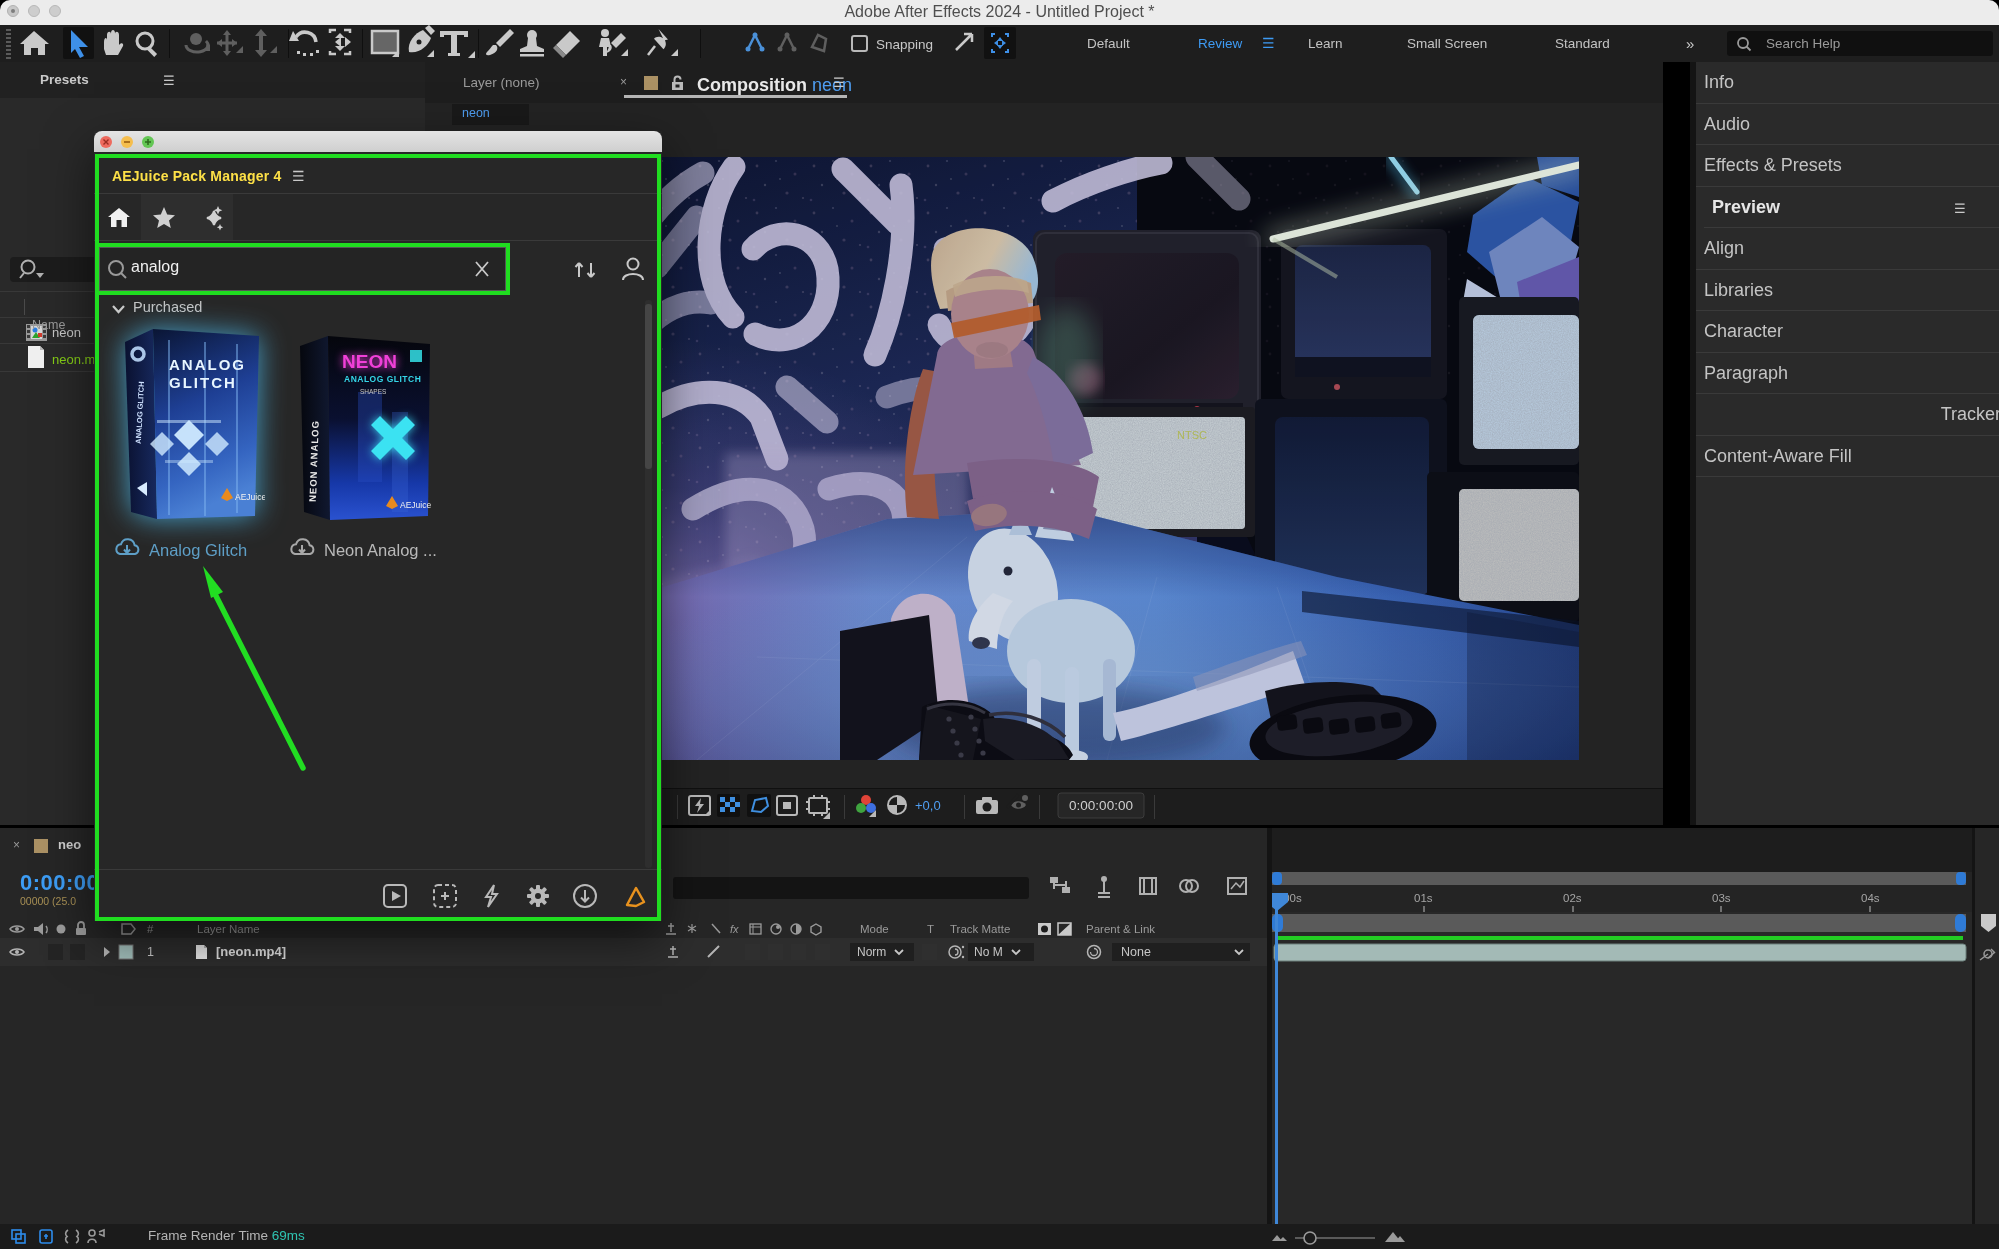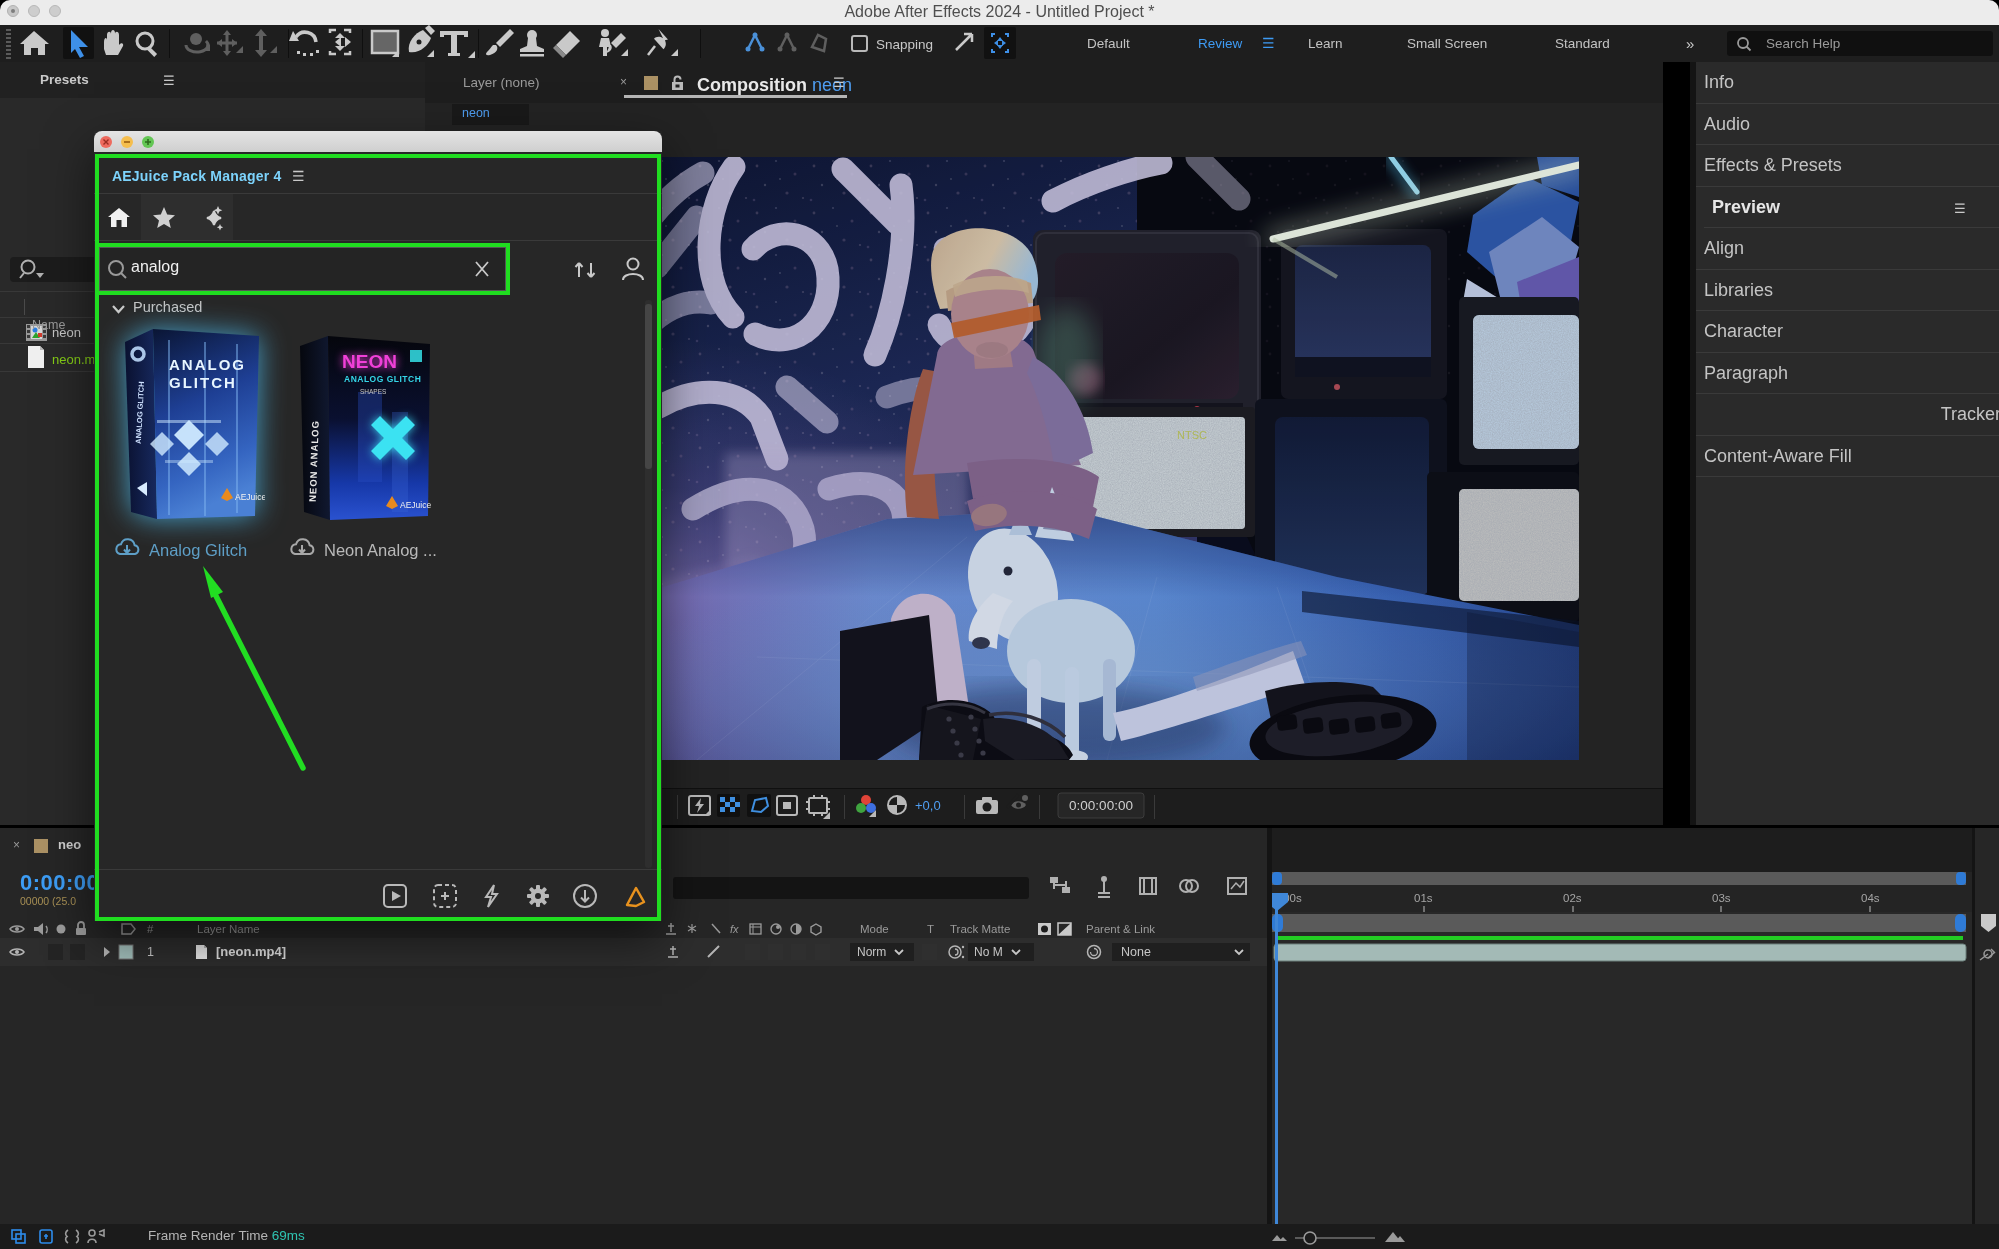--- a/index.html
+++ b/index.html
@@ -733,21 +733,21 @@
       <div class="tl abs" style="left:27px; top:4.5px; background:#f5be4e;"></div>
       <div class="tl abs" style="left:48px; top:4.5px; background:#63c654;"></div>
       <svg class="abs" style="left:6px; top:4.5px;" width="60" height="12">
         <path d="M3.5 3.5 L8.5 8.5 M8.5 3.5 L3.5 8.5" stroke="#9a2d22" stroke-width="1.4"></path>
         <path d="M24 6 L30 6" stroke="#985c10" stroke-width="1.6"></path>
         <path d="M45 6 L51 6 M48 3 L48 9" stroke="#2d6b1e" stroke-width="1.6"></path>
       </svg>
     </div>
     <div id="aejbody" class="abs">
 
-      <div class="abs" style="left:18px; top:16px; font-size:14px; font-weight:bold; color:#7dd3fc; letter-spacing:0.2px;">AEJuice Pack Manager 4</div>
+      <div class="abs" style="left:18px; top:16px; font-size:14px; font-weight:bold; color:#fde047; letter-spacing:0.2px;">AEJuice Pack Manager 4</div>
       <div class="abs" style="left:198px; top:16px; font-size:14px; color:#c9c9c9;">☰</div>
       <div class="abs" style="left:0; top:41px; width:568px; height:1px; background:#3a3a3a;"></div>
 
       <div class="abs" style="left:47px; top:42px; width:46px; height:46px; background:#2e2e2e;"></div>
       <div class="abs" style="left:93px; top:42px; width:46px; height:46px; background:#2e2e2e;"></div>
       <svg class="abs" style="left:0; top:42px;" width="240" height="46">
         <path d="M25 14 L36 23 L33 23 L33 33 L27.5 33 L27.5 26 L22.5 26 L22.5 33 L17 33 L17 23 L14 23 Z" fill="#f0f0f0"></path>
         <path d="M70 13 L73.2 20.5 L81 21.2 L75 26.4 L76.8 34 L70 30 L63.2 34 L65 26.4 L59 21.2 L66.8 20.5 Z" fill="#d0d0d0"></path>
         <g fill="none" stroke="#d0d0d0" stroke-width="2">
           <path d="M113 24 C117 23 119 21 120 17 C121 21 123 23 127 24 C123 25 121 27 120 31 C119 27 117 25 113 24 Z" fill="#d0d0d0"></path>

